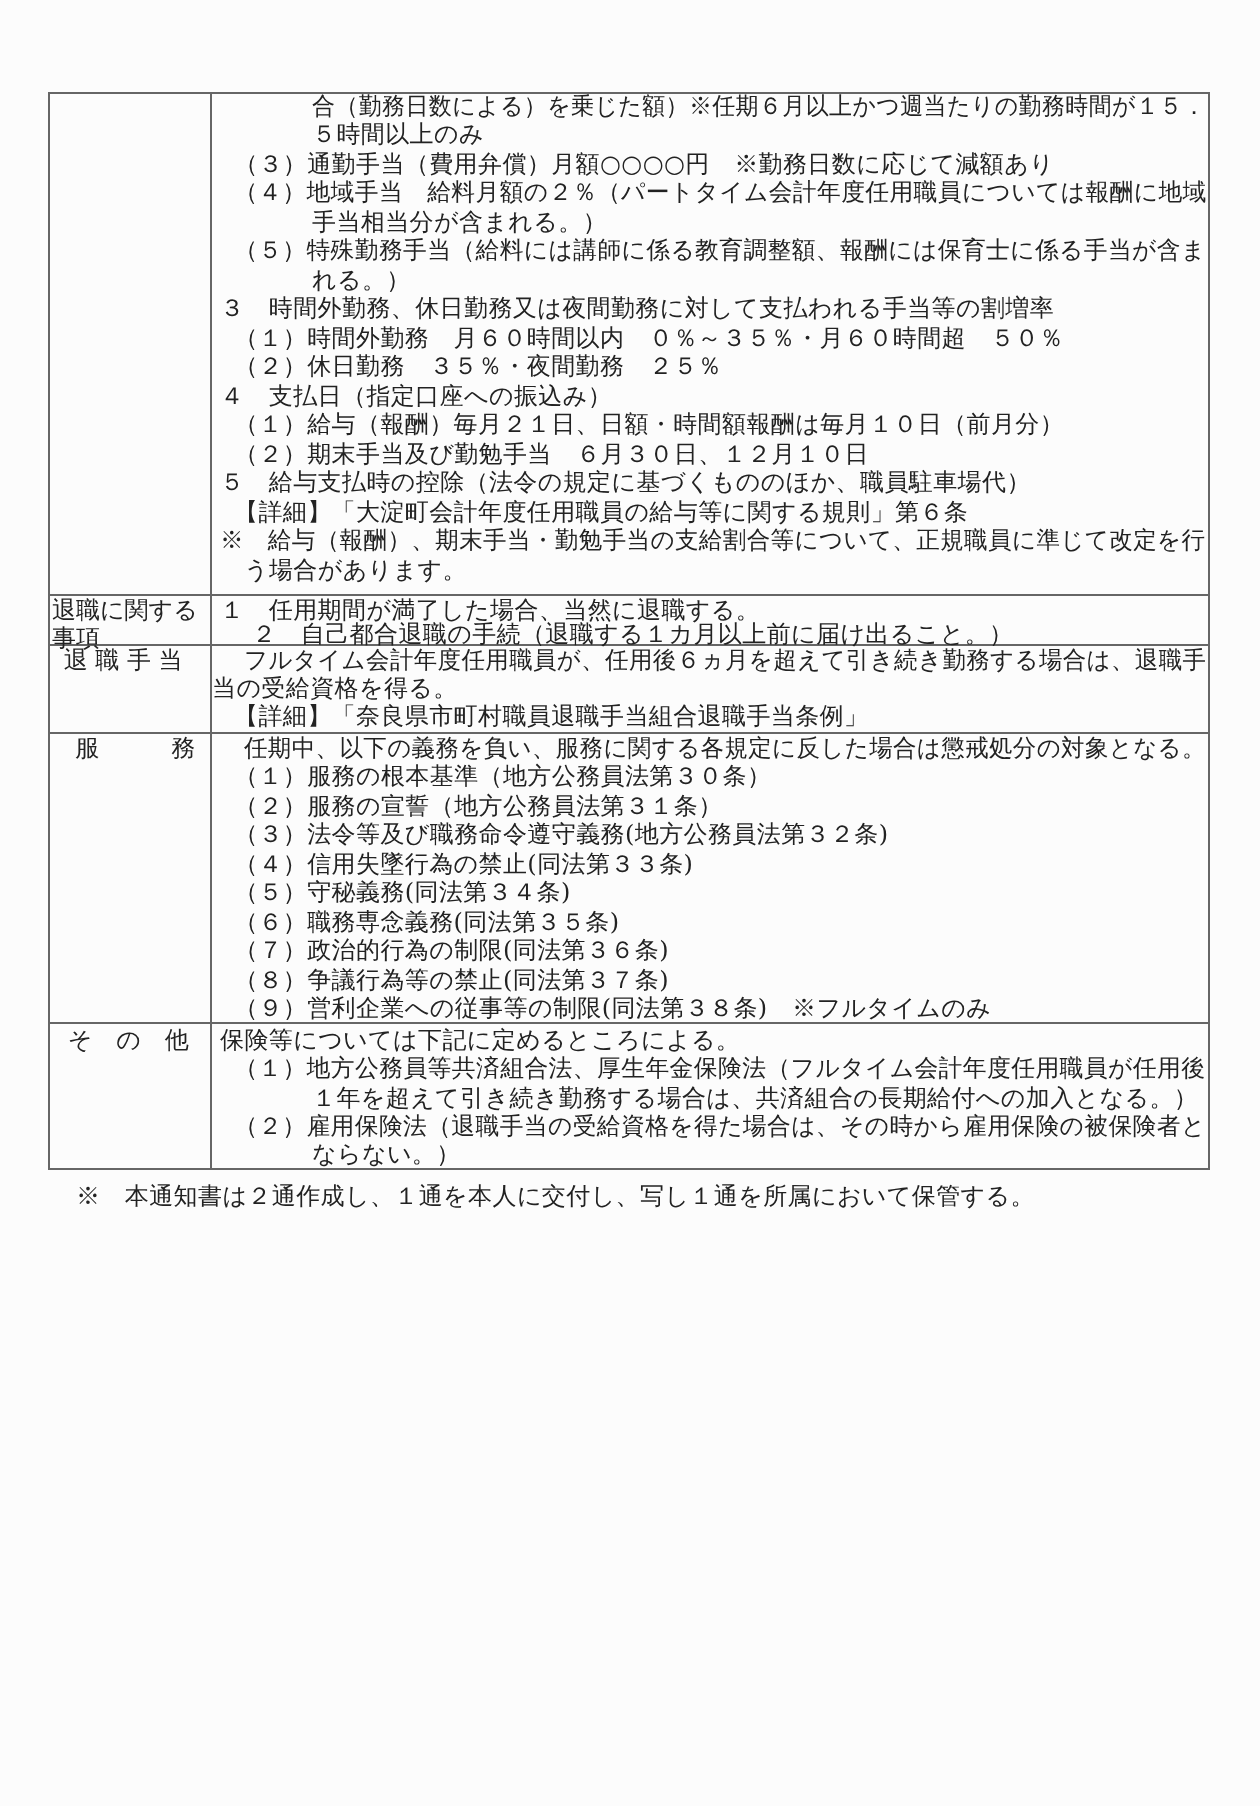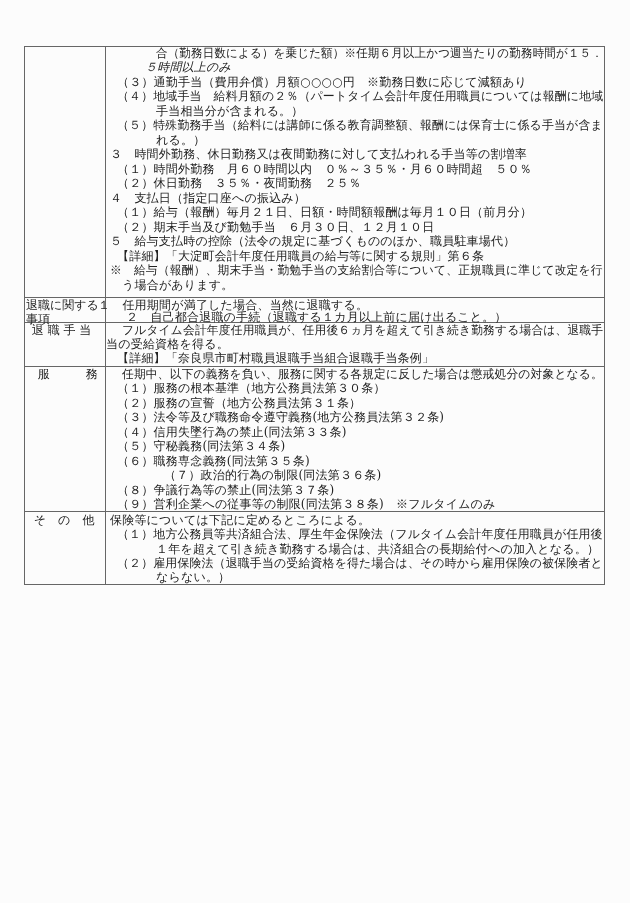--- a/index.html
+++ b/index.html
@@ -19,68 +19,69 @@
 <div class="page">
   <div class="tbl"></div>
   <div class="vline"></div>
   <div class="hline" style="top:297px"></div>
   <div class="hline" style="top:322px"></div>
   <div class="hline" style="top:366px"></div>
   <div class="hline" style="top:511px"></div>
 
   <div>
     <div class="ln" style="top: 46px; left: 156px; transform-origin: 0px 0px; transform: scaleX(0.957173);">合（勤務日数による）を乗じた額）※任期６月以上かつ週当たりの勤務時間が１５．</div>
-    <div class="ln" style="top: 60px; left: 145px; font-style: italic;">５時間以上のみ</div>
+    <div class="ln" style="top: 60px; left: 156px;">５時間以上のみ</div>
     <div class="ln" style="top: 75px; left: 117px;">（３）通勤手当（費用弁償）月額○○○○円　※勤務日数に応じて減額あり</div>
     <div class="ln" style="top: 89px; left: 117px; transform-origin: 0px 0px; transform: scaleX(0.989817);">（４）地域手当　給料月額の２％（パートタイム会計年度任用職員については報酬に地域</div>
     <div class="ln" style="top: 104px; left: 156px;">手当相当分が含まれる。）</div>
     <div class="ln" style="top: 118px; left: 117px; transform-origin: 0px 0px; transform: scaleX(0.989817);">（５）特殊勤務手当（給料には講師に係る教育調整額、報酬には保育士に係る手当が含ま</div>
     <div class="ln" style="top: 133px; left: 156px;">れる。）</div>
     <div class="ln" style="top: 147px; left: 110px;">３　時間外勤務、休日勤務又は夜間勤務に対して支払われる手当等の割増率</div>
     <div class="ln" style="top: 162px; left: 117px;">（１）時間外勤務　月６０時間以内　０％～３５％・月６０時間超　５０％</div>
     <div class="ln" style="top: 176px; left: 117px;">（２）休日勤務　３５％・夜間勤務　２５％</div>
     <div class="ln" style="top: 191px; left: 110px;">４　支払日（指定口座への振込み）</div>
     <div class="ln" style="top: 205px; left: 117px; font-family: Liberation Serif, serif;">（１）給与（報酬）毎月２１日、日額・時間額報酬は毎月１０日（前月分）</div>
     <div class="ln" style="top: 220px; left: 117px;">（２）期末手当及び勤勉手当　６月３０日、１２月１０日</div>
     <div class="ln" style="top: 234px; left: 110px; text-align: right;">５　給与支払時の控除（法令の規定に基づくもののほか、職員駐車場代）</div>
     <div class="ln" style="top: 249px; left: 117px;">【詳細】「大淀町会計年度任用職員の給与等に関する規則」第６条</div>
     <div class="ln" style="top: 263px; left: 110px; transform-origin: 0px 0px; transform: scaleX(0.980119);">※　給与（報酬）、期末手当・勤勉手当の支給割合等について、正規職員に準じて改定を行</div>
     <div class="ln" style="top: 278px; left: 122px;">う場合があります。</div>
   </div>
 
   <div>
     <div class="lbl" style="left:26px; top:298px;">退職に関する
 事項</div>
-    <div class="ln" style="top: 298px; left: 98px;">１　任用期間が満了した場合、当然に退職する。</div>
+    <div class="ln" style="top: 298px; left: 110px;">１　任用期間が満了した場合、当然に退職する。</div>
     <div class="ln" style="top: 310px; left: 110px; margin-left: 16px;">２　自己都合退職の手続（退職する１カ月以上前に届け出ること。）</div>
   </div>
 
   <div>
     <div class="lbl" style="left:28px; top:323px;"> 退 職 手 当</div>
     <div class="ln" style="top: 323px; left: 122px; transform-origin: 0px 0px; transform: scaleX(0.977642);">フルタイム会計年度任用職員が、任用後６ヵ月を超えて引き続き勤務する場合は、退職手</div>
     <div class="ln" style="top: 337px; left: 106px;">当の受給資格を得る。</div>
     <div class="ln" style="top: 351px; left: 117px;">【詳細】「奈良県市町村職員退職手当組合退職手当条例」</div>
   </div>
 
   <div>
     <div class="lbl" style="left:30px; top:367px;">  服　　　務</div>
     <div class="ln" style="top: 367px; left: 122px; transform-origin: 0px 0px; transform: scaleX(0.977642);">任期中、以下の義務を負い、服務に関する各規定に反した場合は懲戒処分の対象となる。</div>
     <div class="ln" style="top: 381px; left: 117px;">（１）服務の根本基準（地方公務員法第３０条）</div>
     <div class="ln" style="top: 396px; left: 117px;">（２）服務の宣誓（地方公務員法第３１条）</div>
     <div class="ln" style="top: 410px; left: 117px;">（３）法令等及び職務命令遵守義務(地方公務員法第３２条)</div>
     <div class="ln" style="top: 425px; left: 117px;">（４）信用失墜行為の禁止(同法第３３条)</div>
     <div class="ln" style="top: 439px; left: 117px;">（５）守秘義務(同法第３４条)</div>
     <div class="ln" style="top: 454px; left: 117px;">（６）職務専念義務(同法第３５条)</div>
-    <div class="ln" style="top: 468px; left: 117px; margin-left: 47px;">（７）政治的行為の制限(同法第３６条)</div>
+    <div class="ln" style="top: 468px; left: 117px;">（７）政治的行為の制限(同法第３６条)</div>
     <div class="ln" style="top: 483px; left: 117px;">（８）争議行為等の禁止(同法第３７条)</div>
     <div class="ln" style="top: 497px; left: 117px;">（９）営利企業への従事等の制限(同法第３８条)　※フルタイムのみ</div>
   </div>
 
   <div>
     <div class="lbl" style="left:30px; top:513px;"> そ　の　他</div>
     <div class="ln" style="top: 513px; left: 110px;">保険等については下記に定めるところによる。</div>
     <div class="ln" style="top: 527px; left: 117px; transform-origin: 0px 0px; transform: scaleX(0.991837);">（１）地方公務員等共済組合法、厚生年金保険法（フルタイム会計年度任用職員が任用後</div>
     <div class="ln" style="top: 542px; left: 156px;">１年を超えて引き続き勤務する場合は、共済組合の長期給付への加入となる。）</div>
     <div class="ln" style="top: 556px; left: 117px; transform-origin: 0px 0px; transform: scaleX(0.989817);">（２）雇用保険法（退職手当の受給資格を得た場合は、その時から雇用保険の被保険者と</div>
     <div class="ln" style="top: 570px; left: 156px;">ならない。）</div>
   </div>
 
+  <div class="ln" style="left:38px; top:591px;">※　本通知書は２通作成し、１通を本人に交付し、写し１通を所属において保管する。</div>
 </div>
 
 </body></html>

